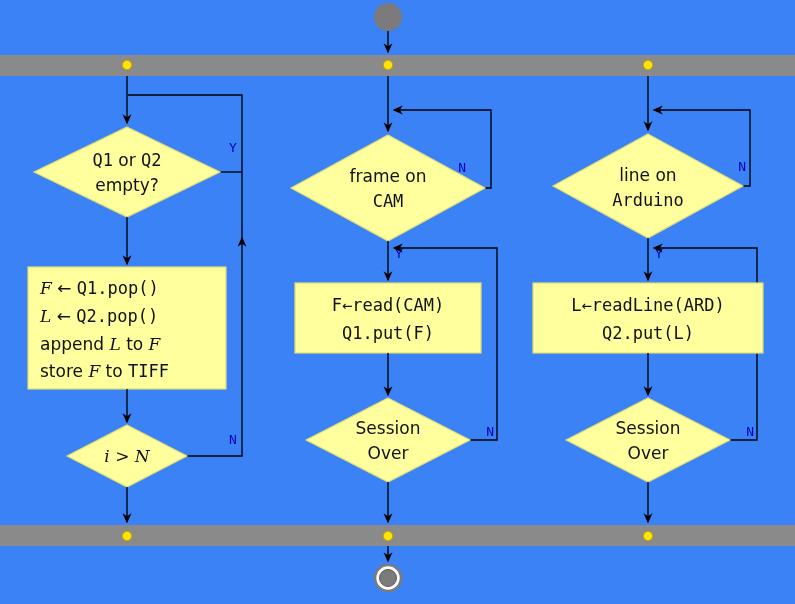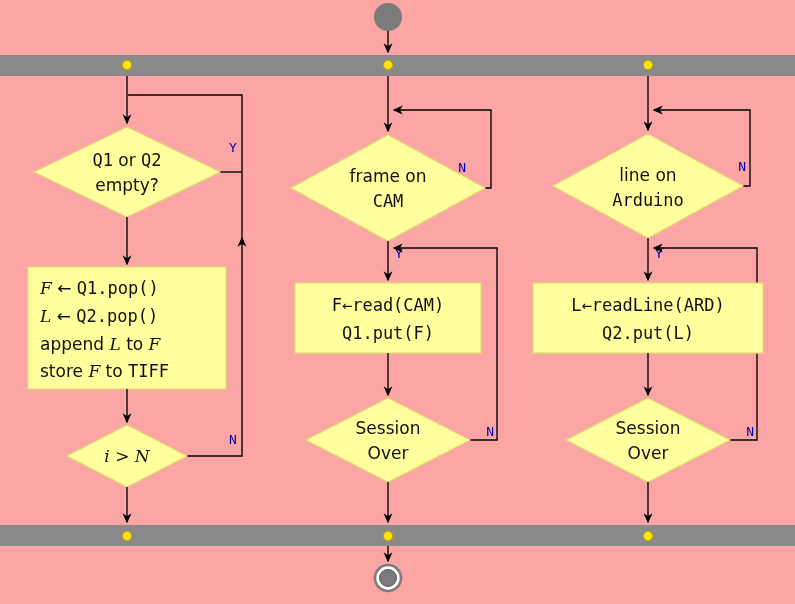--- a/index.html
+++ b/index.html
@@ -1,20 +1,20 @@
 <!DOCTYPE html>
 <html style="--bar-gray: #8a8a8a; --node-gray: #7b7b7b; --node-fill: #ffff9e; --node-border: #dede74; --dot-fill: #ffe505; --dot-border: #cfa600; --branch-blue: #0000b4; --line-black: #000000;"><head>
 <meta charset="utf-8">
 <style>
   :root{
     --bar-gray:#8a8a8a; --node-gray:#7b7b7b; --node-fill:#ffff9e; --node-border:#dede74;
     --dot-fill:#ffe505; --dot-border:#cfa600; --branch-blue:#0000b4; --line-black:#000000;
   }
   html,body{margin:0;padding:0;background:#ffffff;}
-  .stage{width:795px;height:604px;position:relative;background:#fca5a5;}
+  .stage{width:795px;height:604px;position:relative;background:#3b82f6;}
   svg{display:block;}
   .bar{fill:var(--bar-gray);}
   .dot{fill:var(--dot-fill);stroke:var(--dot-border);stroke-width:1;}
   .startnode{fill:var(--node-gray);}
   .endouter{fill:#ffffff;stroke:var(--node-gray);stroke-width:2.6;}
   .endinner{fill:var(--node-gray);stroke:#5a5a5a;stroke-width:1;}
   .node{fill:var(--node-fill);stroke:var(--node-border);stroke-width:1.2;}
   .flow{stroke:var(--line-black);stroke-width:1.35;fill:none;}
   .t{font-size:17px;fill:#111111;}
   .t-sans{font-family:"DejaVu Sans","Liberation Sans",sans-serif;}

